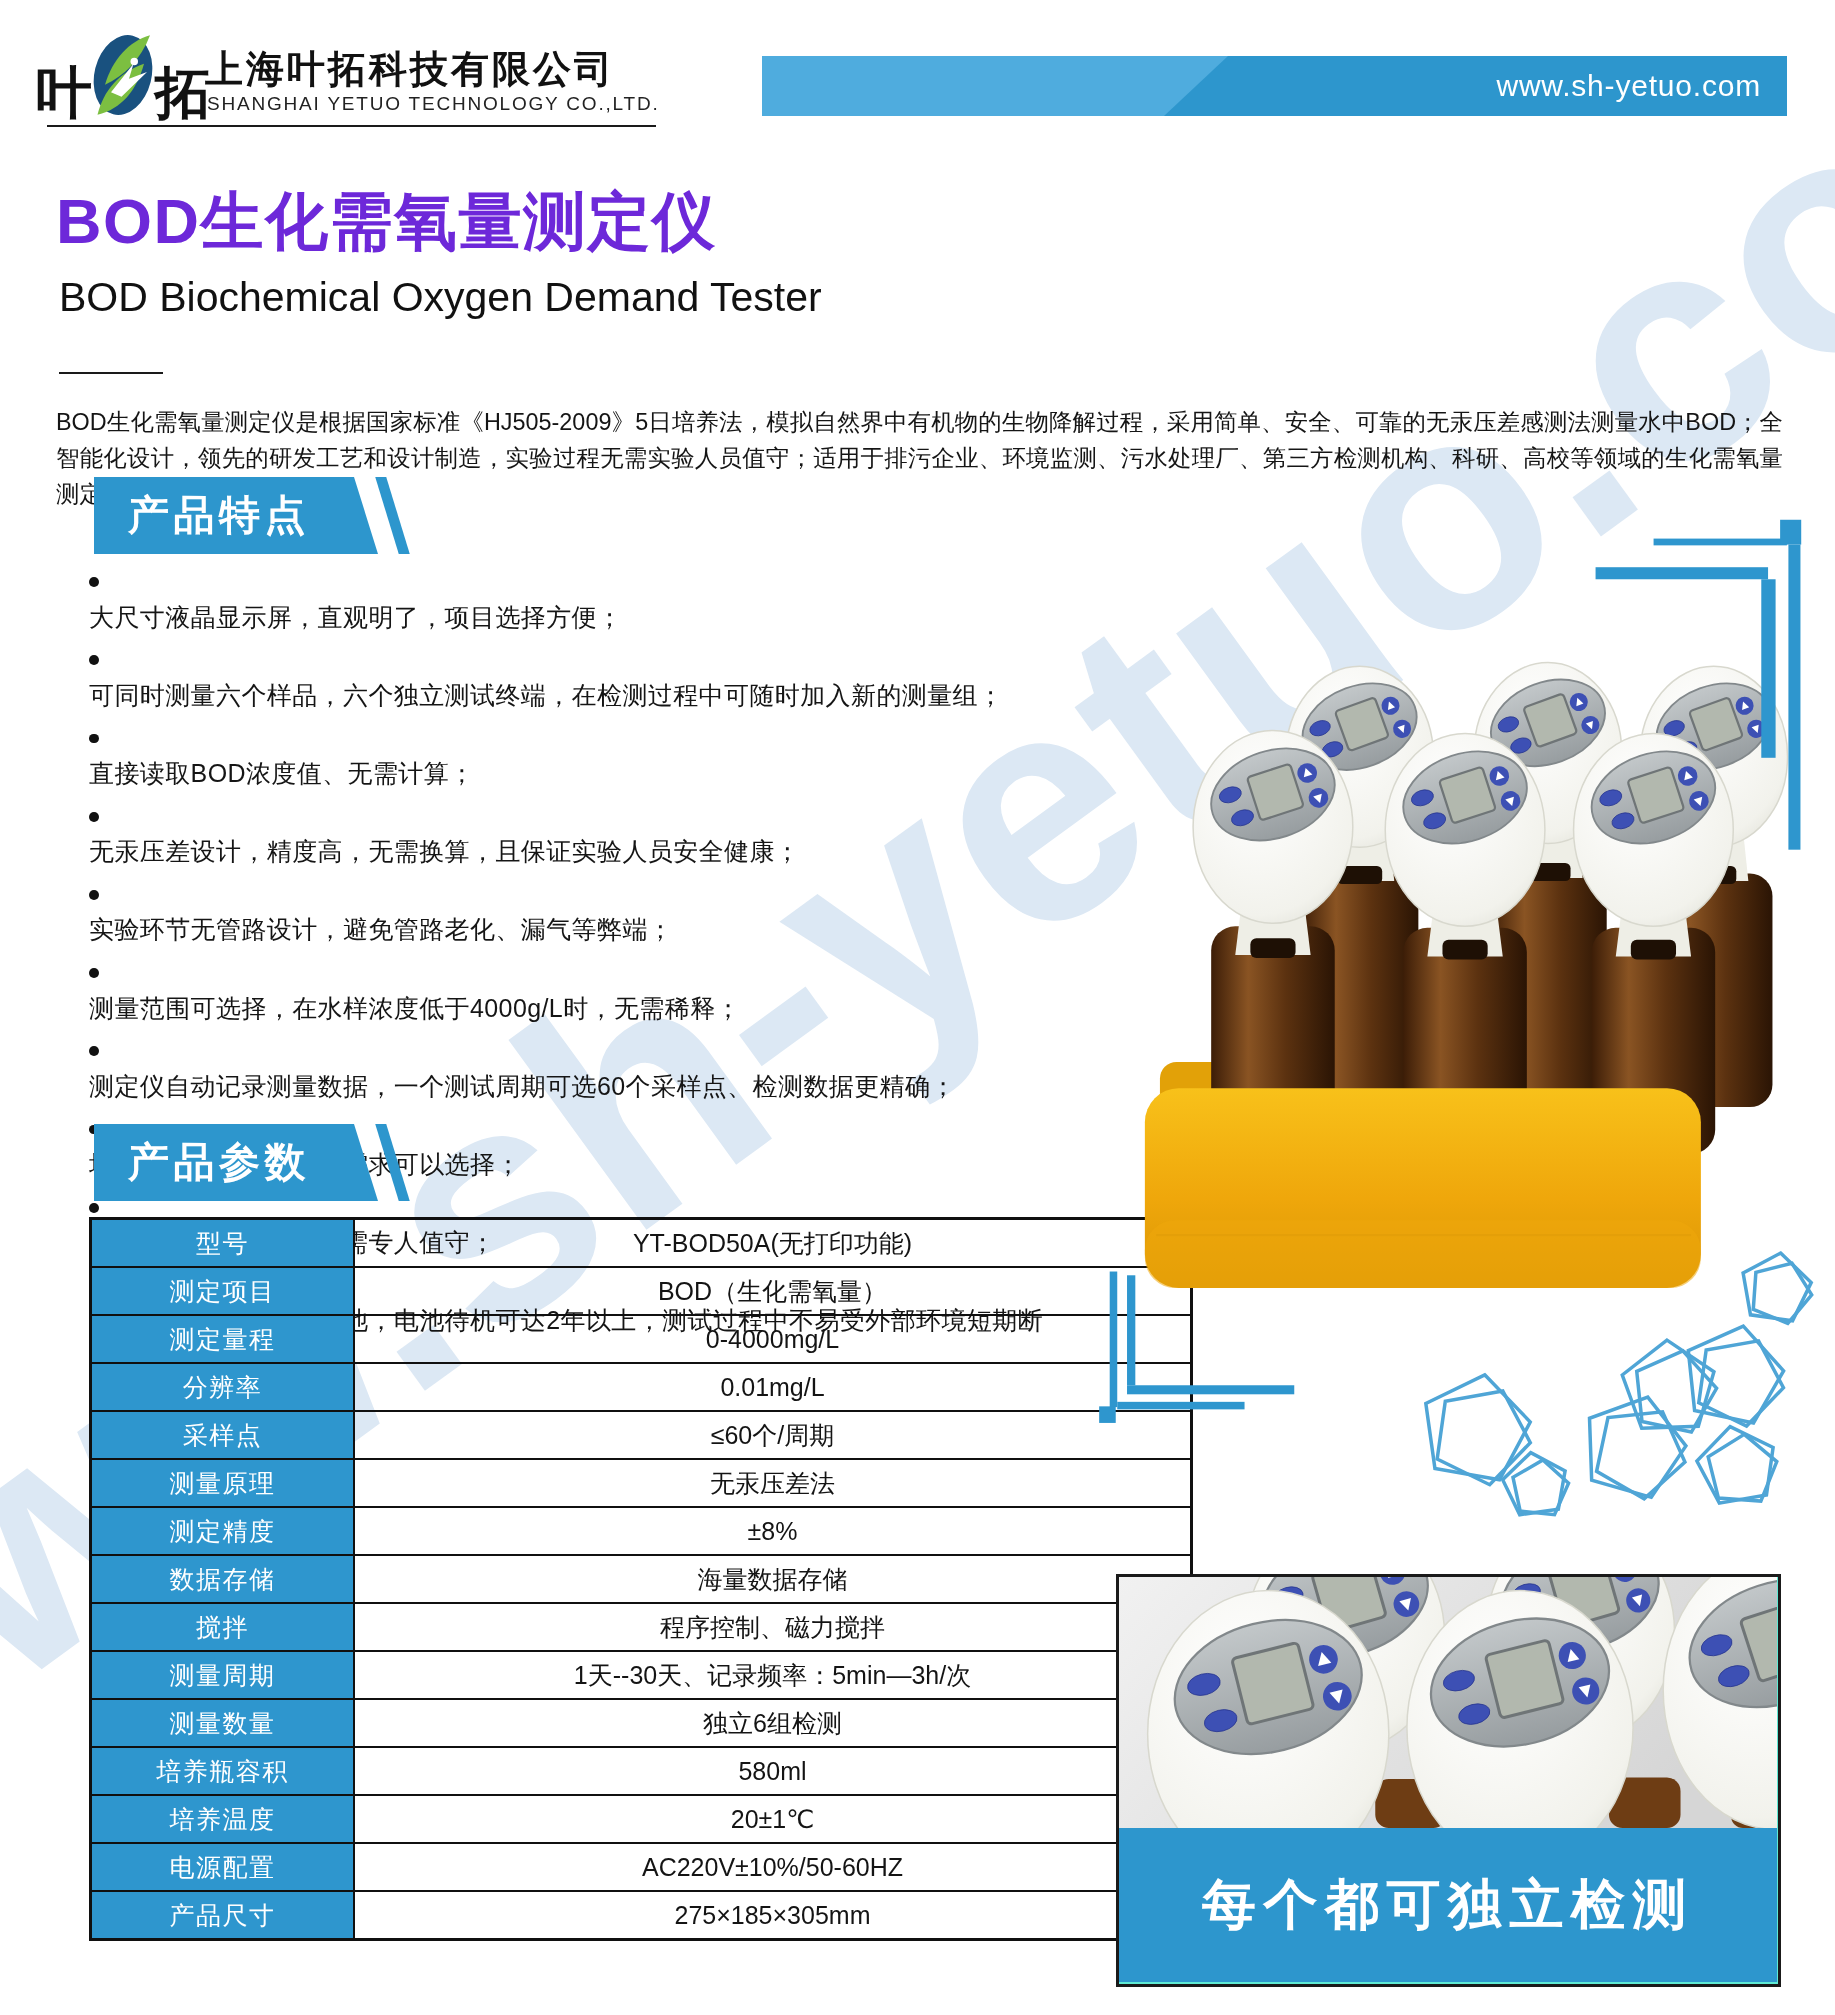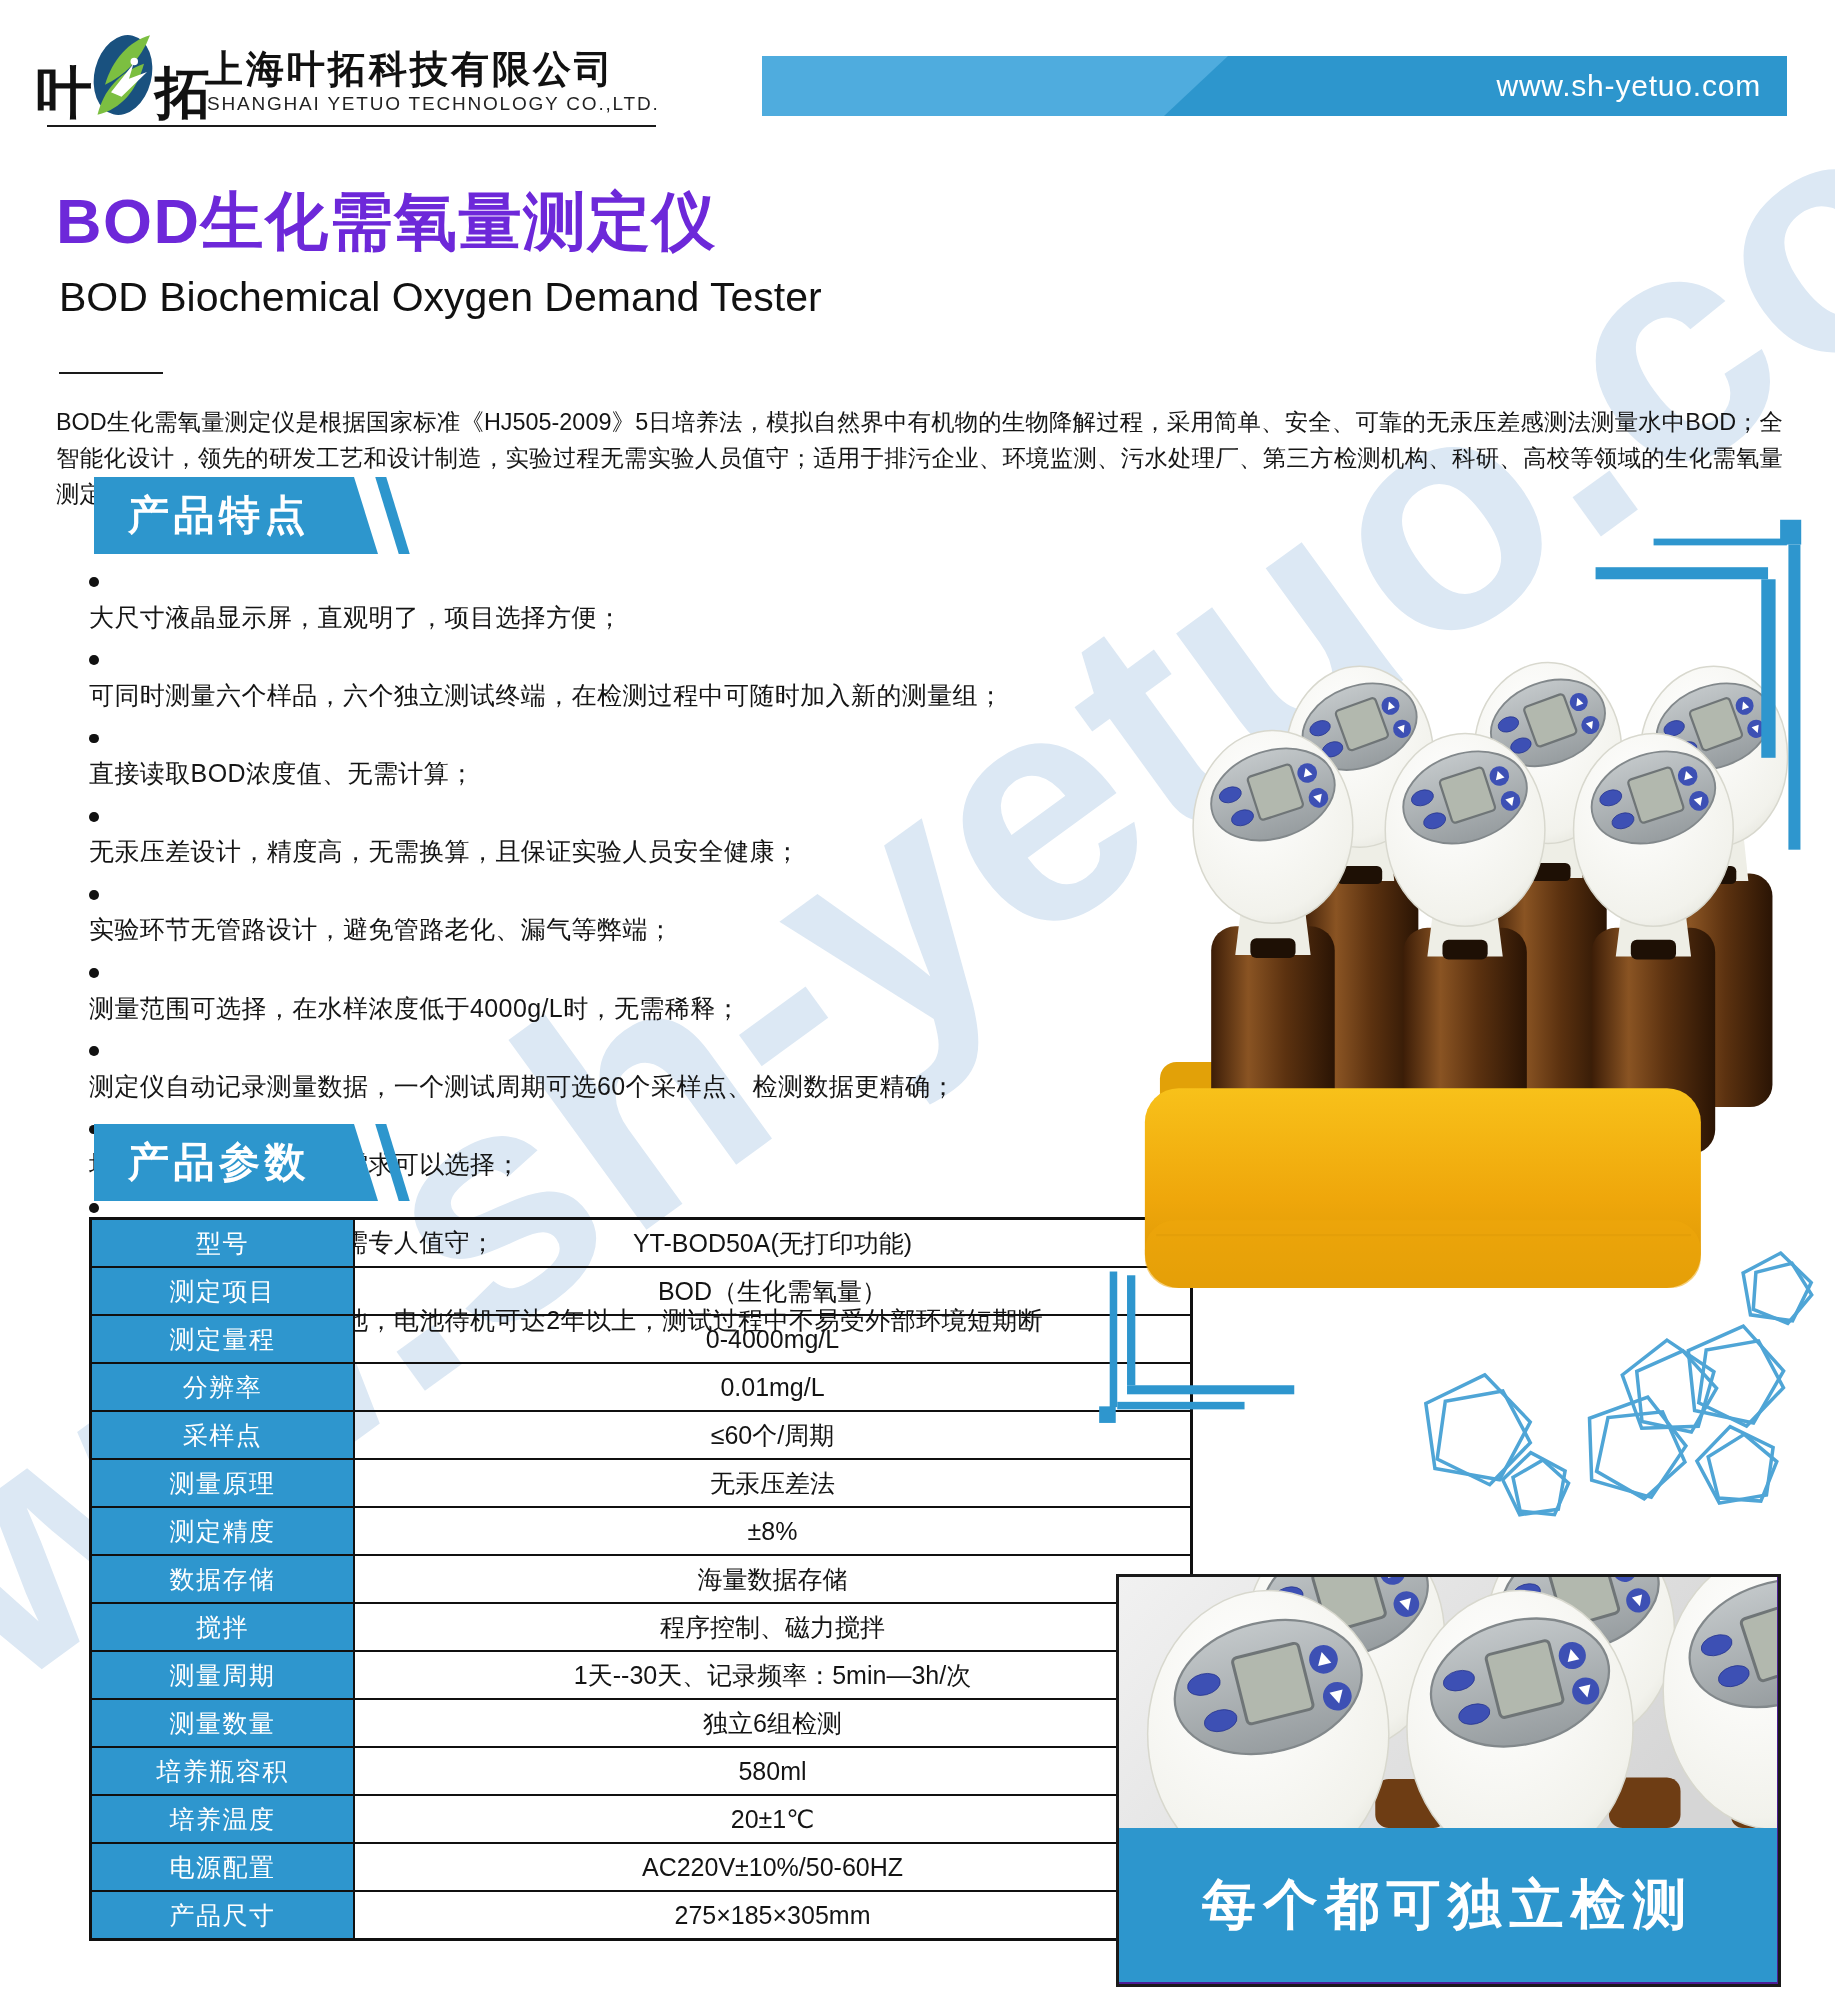--- a/index.html
+++ b/index.html
@@ -39,21 +39,21 @@
   .features-list .dot{flex:0 0 9.8px;width:9.8px;height:9.8px;border-radius:50%;background:#111;margin-top:11.3px;}
   
   .params-table{position:absolute;left:89px;top:1217px;border-collapse:collapse;table-layout:fixed;
         width:1104px;border:3.8px solid #101010;}
   .params-table th,.params-table td{border:2.3px solid #101010;height:46px;text-align:center;
         font-size:25px;vertical-align:middle;padding:0 7.5px;}
   .params-table th{background:#2e96ce;color:#fff;font-weight:500;width:246px;letter-spacing:1.5px;}
   .params-table td{color:#141414;background:transparent;}
   
   .gallery-box{position:absolute;left:1116px;top:1574px;width:665px;height:413px;border:3.8px solid #1a1a1a;
-        box-sizing:border-box;background:#4c1d95;}
+        box-sizing:border-box;background:#5eead4;}
   .gallery-photo{display:block;width:658px;height:251px;}
   .gallery-banner{width:658px;height:154px;background:#2d96cd;display:flex;align-items:center;justify-content:center;}
   .gallery-caption{color:#fff;font-size:54px;font-weight:bold;letter-spacing:7.5px;}
   svg{display:block;}
 </style>
 </head>
 <body>
 
 <div id="page">
 

